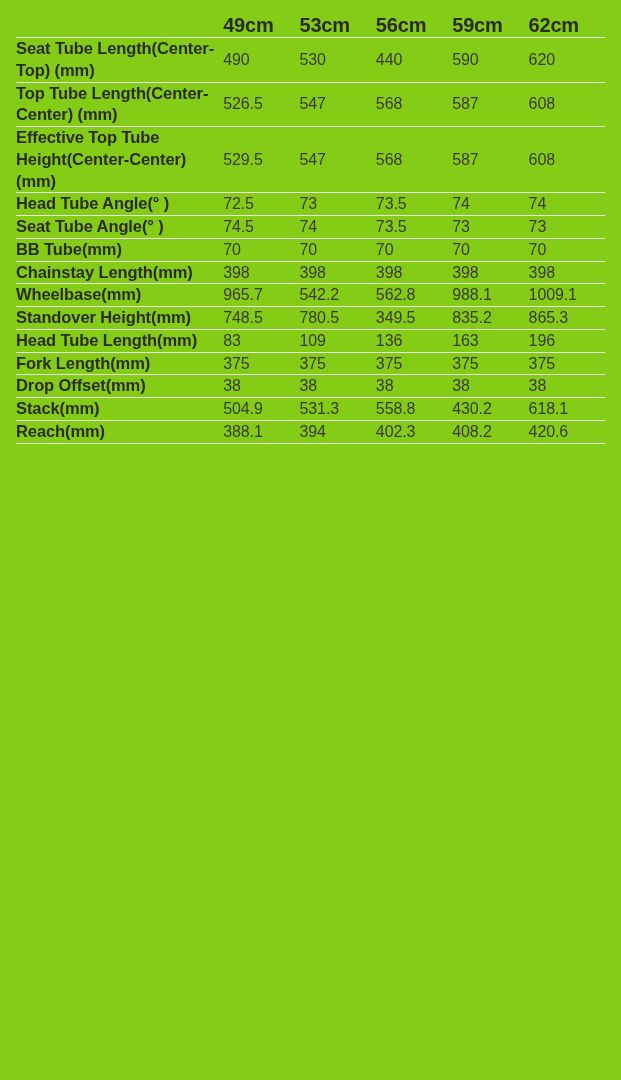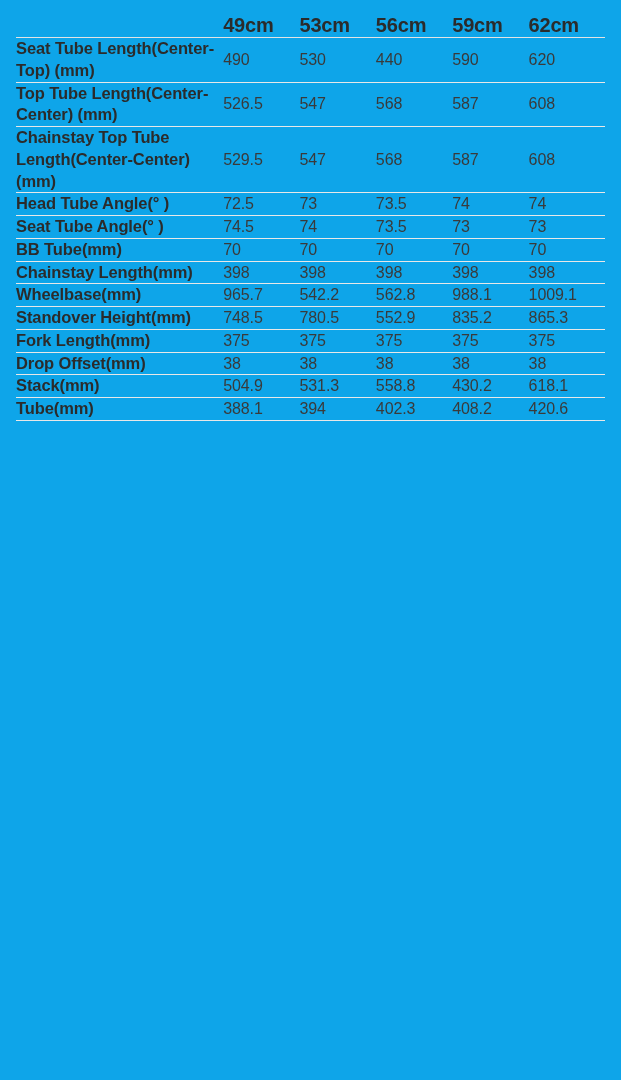--- a/index.html
+++ b/index.html
@@ -9,21 +9,21 @@
   }
   body {
     width: 621px;
     height: 1080px;
     font-family: "Liberation Sans", sans-serif;
     -webkit-font-smoothing: antialiased;
   }
   .page {
     width: 621px;
     height: 1080px;
-    background: #0ea5e9;
+    background: #84cc16;
     box-sizing: border-box;
     padding: 14px 16px 15px 16px;
     position: relative;
     overflow: hidden;
   }
   table.geo {
     width: 100%;
     border-collapse: collapse;
     table-layout: fixed;
   }
@@ -98,21 +98,21 @@
       <tr>
         <td class="rowlabel">Top Tube Length(Center-Center) (mm)</td>
         <td class="val">526.5</td>
         <td class="val">547</td>
         <td class="val">568</td>
         <td class="val">587</td>
         <td class="val">608</td>
       </tr>
 
       <tr>
-        <td class="rowlabel">Chainstay Top Tube Length(Center-Center) (mm)</td>
+        <td class="rowlabel">Effective Top Tube Height(Center-Center) (mm)</td>
         <td class="val">529.5</td>
         <td class="val">547</td>
         <td class="val">568</td>
         <td class="val">587</td>
         <td class="val">608</td>
       </tr>
 
       <tr>
         <td class="rowlabel">Head Tube Angle(° )</td>
         <td class="val">72.5</td>
@@ -155,25 +155,33 @@
         <td class="val">542.2</td>
         <td class="val">562.8</td>
         <td class="val">988.1</td>
         <td class="val">1009.1</td>
       </tr>
 
       <tr>
         <td class="rowlabel">Standover Height(mm)</td>
         <td class="val">748.5</td>
         <td class="val">780.5</td>
-        <td class="val">552.9</td>
+        <td class="val">349.5</td>
         <td class="val">835.2</td>
         <td class="val">865.3</td>
       </tr>
 
+      <tr>
+        <td class="rowlabel">Head Tube Length(mm)</td>
+        <td class="val">83</td>
+        <td class="val">109</td>
+        <td class="val">136</td>
+        <td class="val">163</td>
+        <td class="val">196</td>
+      </tr>
 
       <tr>
         <td class="rowlabel">Fork Length(mm)</td>
         <td class="val">375</td>
         <td class="val">375</td>
         <td class="val">375</td>
         <td class="val">375</td>
         <td class="val">375</td>
       </tr>
 
@@ -189,21 +197,21 @@
       <tr>
         <td class="rowlabel">Stack(mm)</td>
         <td class="val">504.9</td>
         <td class="val">531.3</td>
         <td class="val">558.8</td>
         <td class="val">430.2</td>
         <td class="val">618.1</td>
       </tr>
 
       <tr>
-        <td class="rowlabel">Tube(mm)</td>
+        <td class="rowlabel">Reach(mm)</td>
         <td class="val">388.1</td>
         <td class="val">394</td>
         <td class="val">402.3</td>
         <td class="val">408.2</td>
         <td class="val">420.6</td>
       </tr>
 
     </tbody>
   </table>
 </div>

